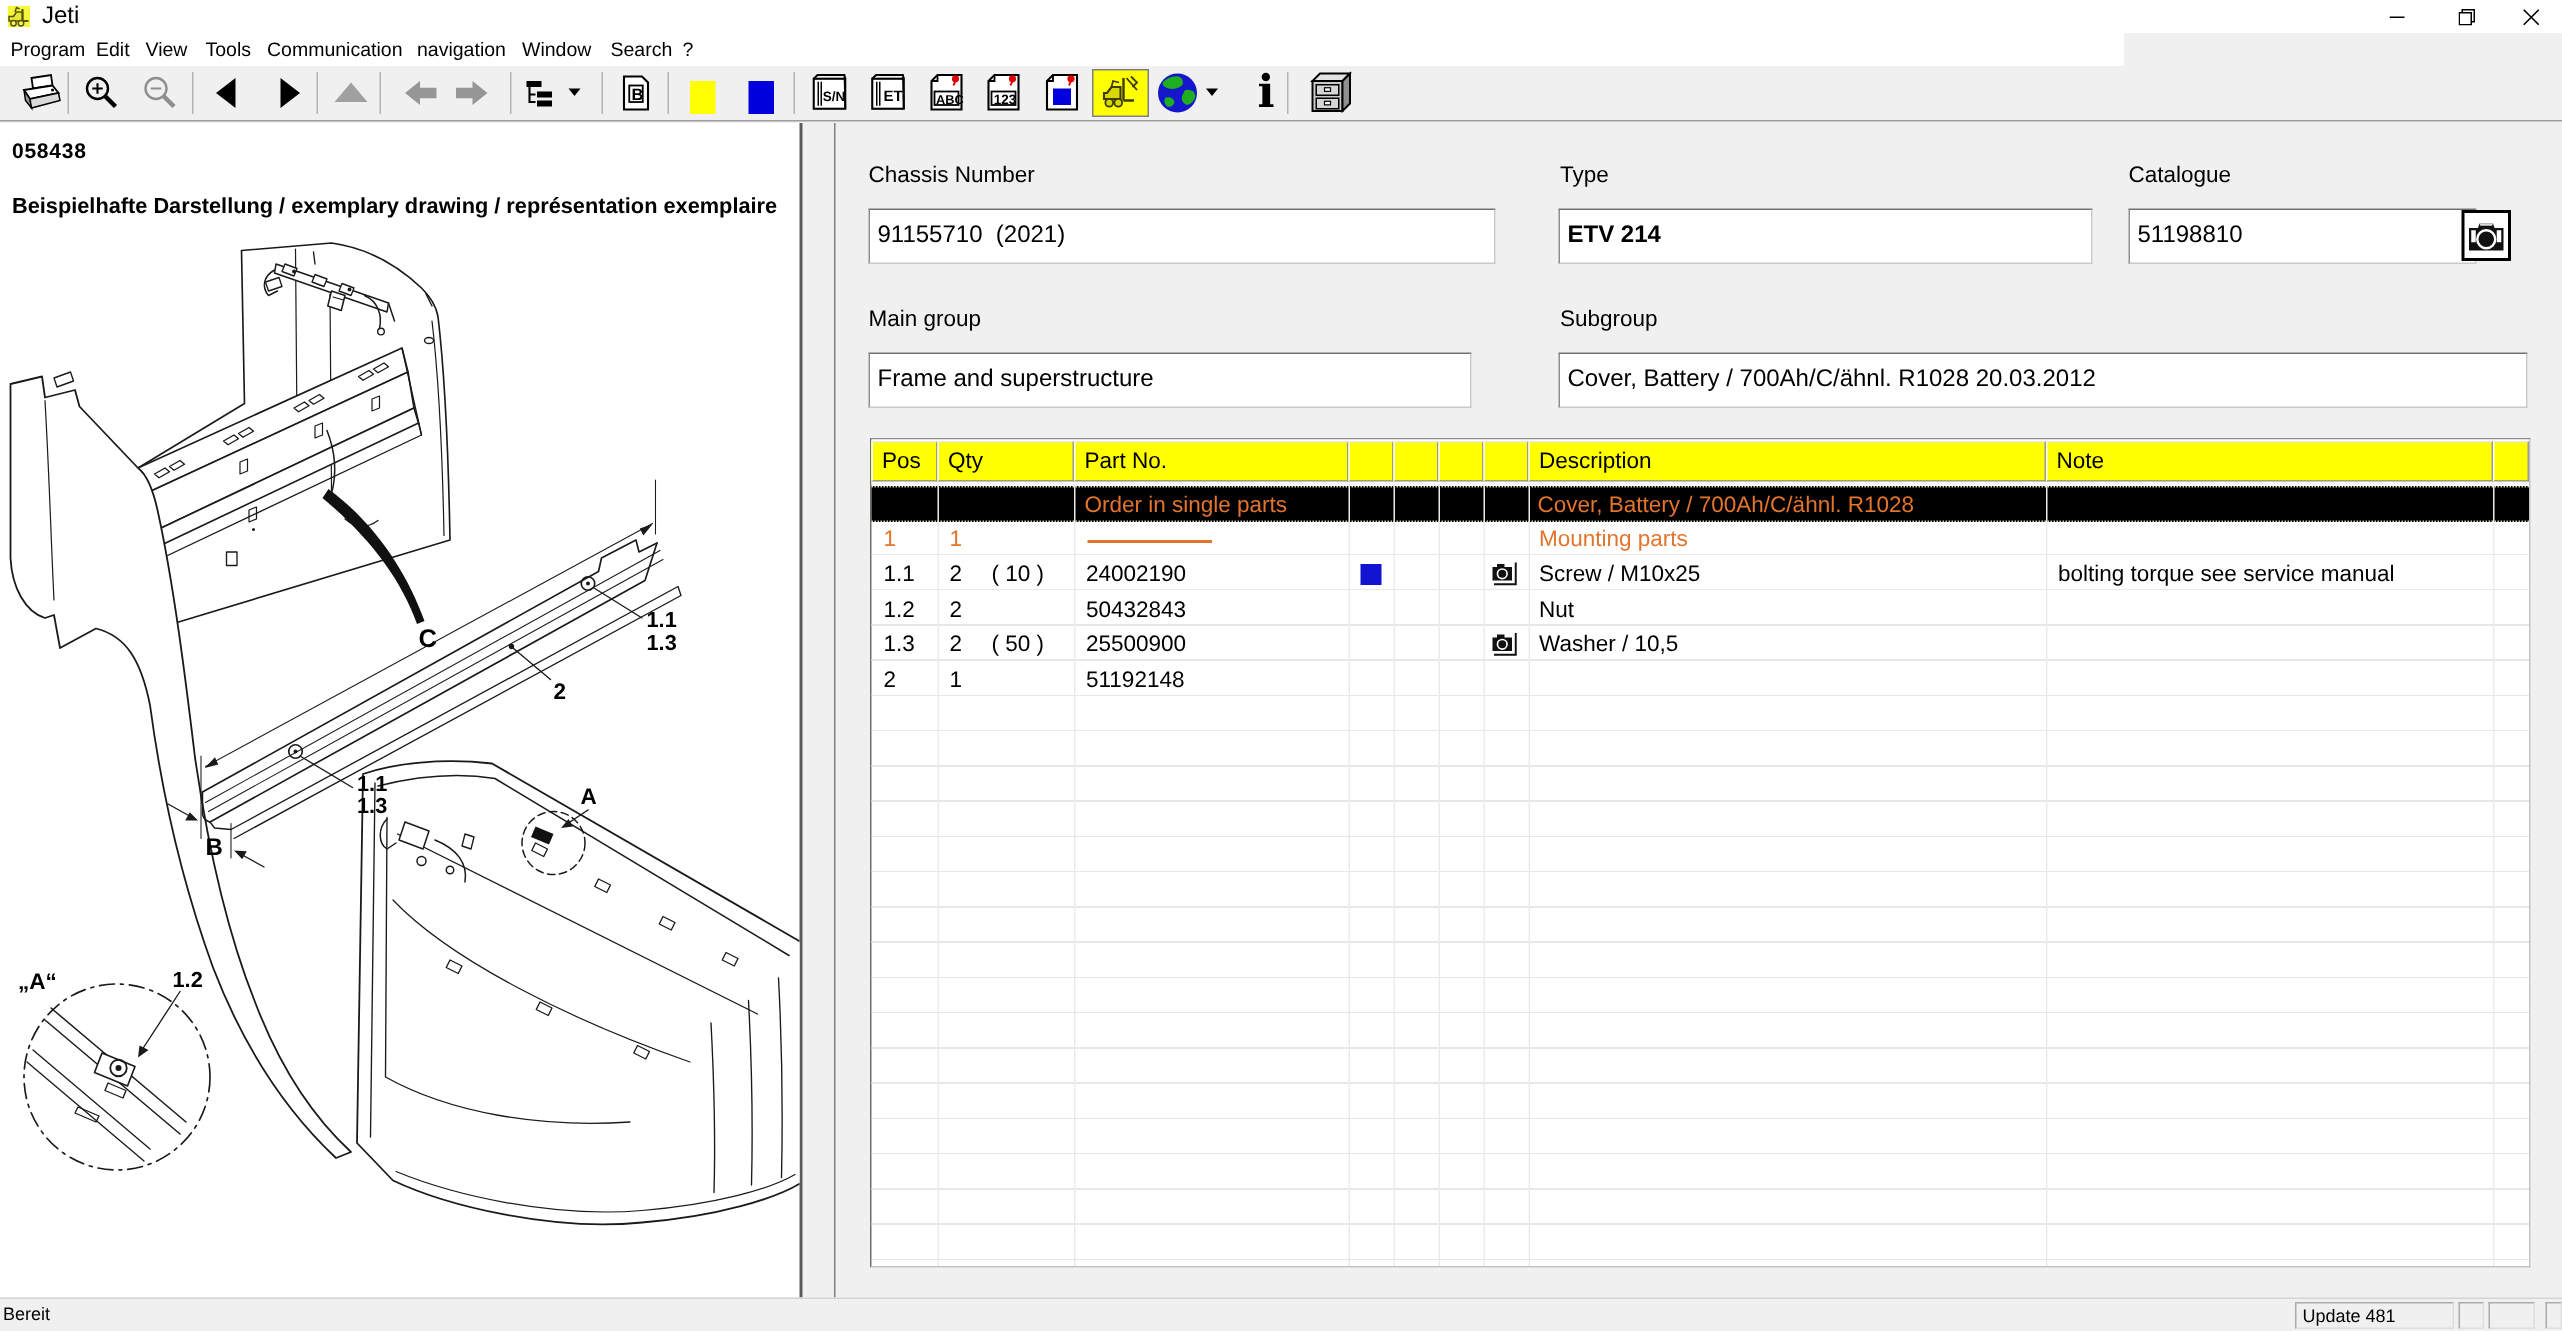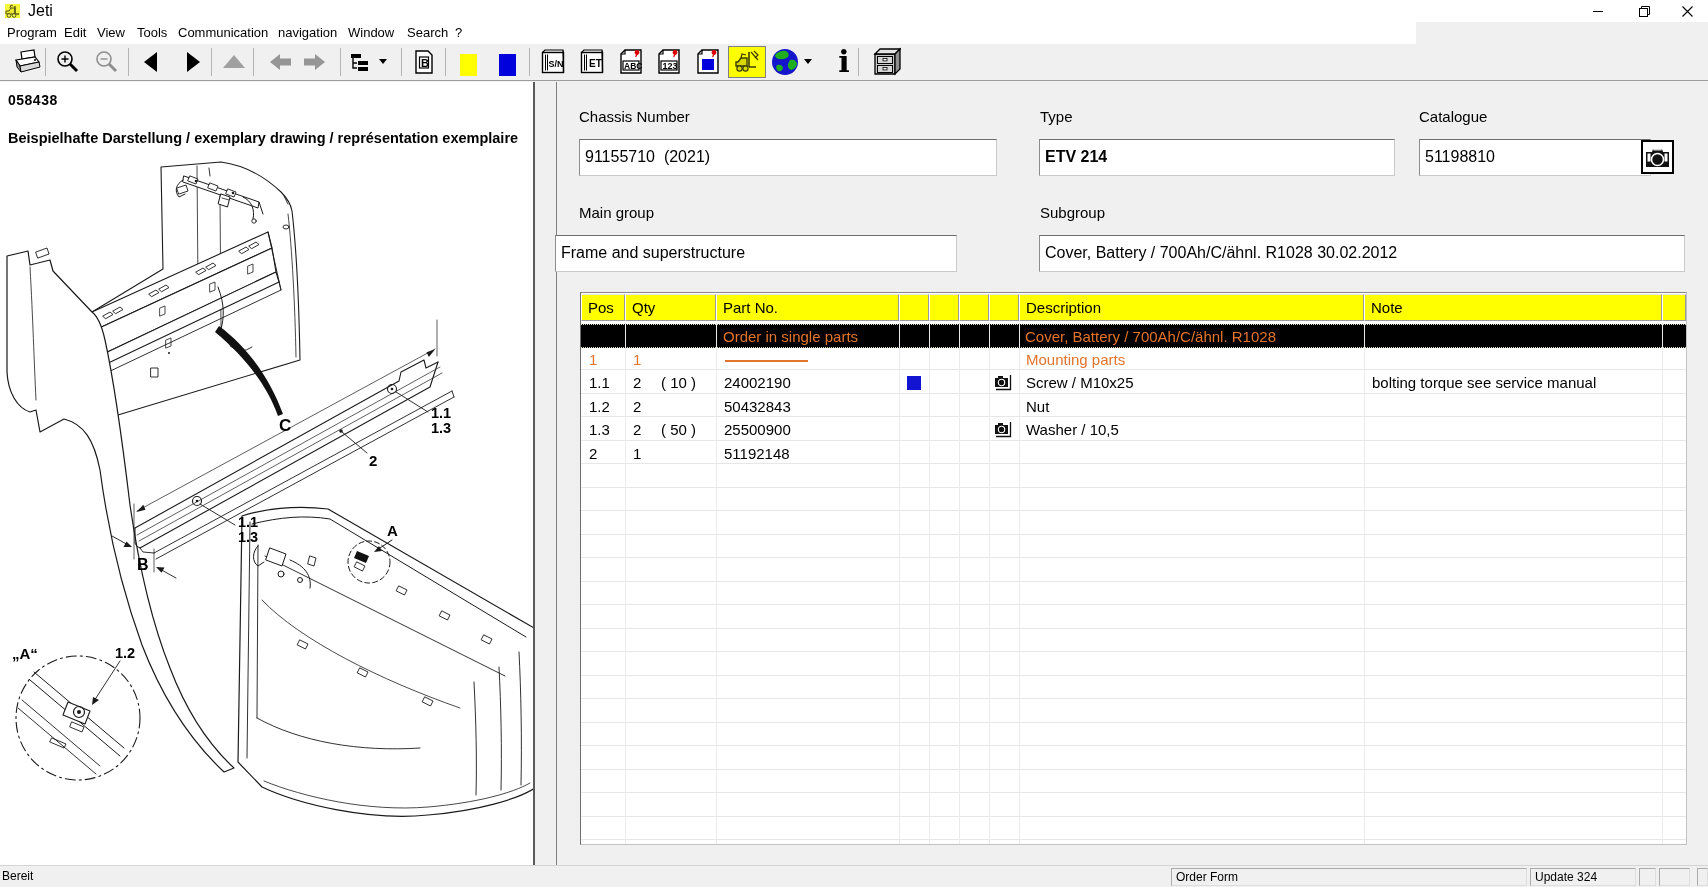--- a/index.html
+++ b/index.html
@@ -425,22 +425,22 @@
     <polygon points="8,2 17,2 18,5 7,5" fill="#111"></polygon>
     <polygon points="8,2 17,2 16.4,3.5 8.6,3.5" fill="#fff" opacity="0.85"></polygon>
     <rect x="2.5" y="6.5" width="3" height="8" fill="#fff"></rect>
     <rect x="19.5" y="6.5" width="3" height="8" fill="#fff"></rect>
     <circle cx="12.5" cy="12.5" r="6" fill="#111" stroke="#fff" stroke-width="1.6"></circle>
     <circle cx="12.5" cy="12.5" r="3" fill="#111"></circle>
   </svg>
 </div>
 <div class="abs form-label" style="left:579px;top:204px;">Main group</div>
 <div class="abs form-label" style="left:1040px;top:204px;">Subgroup</div>
-<div class="abs field" style="left:555px;top:235px;width:402px;height:37px;">Frame and superstructure</div>
-<div class="abs field" style="left:1039px;top:235px;width:646px;height:37px;">Cover, Battery / 700Ah/C/ähnl. R1028 30.02.2012</div>
+<div class="abs field" style="left:579px;top:235px;width:402px;height:37px;">Frame and superstructure</div>
+<div class="abs field" style="left:1039px;top:235px;width:646px;height:37px;">Cover, Battery / 700Ah/C/ähnl. R1028 20.03.2012</div>
 
 <div class="abs" id="parts-table">
 
   <div class="abs" id="table-header">
     <div class="abs hcell" style="left:0px;width:44px;">Pos</div>
     <div class="abs hcell" style="left:44px;width:91px;">Qty</div>
     <div class="abs hcell" style="left:135px;width:183px;">Part No.</div>
     <div class="abs hcell" style="left:318px;width:30px;"></div>
     <div class="abs hcell" style="left:348px;width:30px;"></div>
     <div class="abs hcell" style="left:378px;width:30px;"></div>
@@ -509,18 +509,17 @@
   </div>
   <div class="abs trow" style="top:148.5px;">
     <div class="abs cell c-pos">2</div>
     <div class="abs cell c-qty">1</div>
     <div class="abs cell c-part">51192148</div>
   </div>
 </div>
 
 <div class="abs" id="statusbar">
   <div class="abs" id="status-ready">Bereit</div>
-  <div class="abs spanel" style="left:1171px;width:356px;">Order Form</div>
-  <div class="abs spanel" style="left:1530px;width:106px;">Update 324</div>
+  <div class="abs spanel" style="left:1530px;width:106px;">Update 481</div>
   <div class="abs spanel" style="left:1639px;width:17px;"></div>
   <div class="abs spanel" style="left:1659px;width:31px;"></div>
   <div class="abs spanel" style="left:1697px;width:11px;"></div>
 </div>
 
 </body></html>

